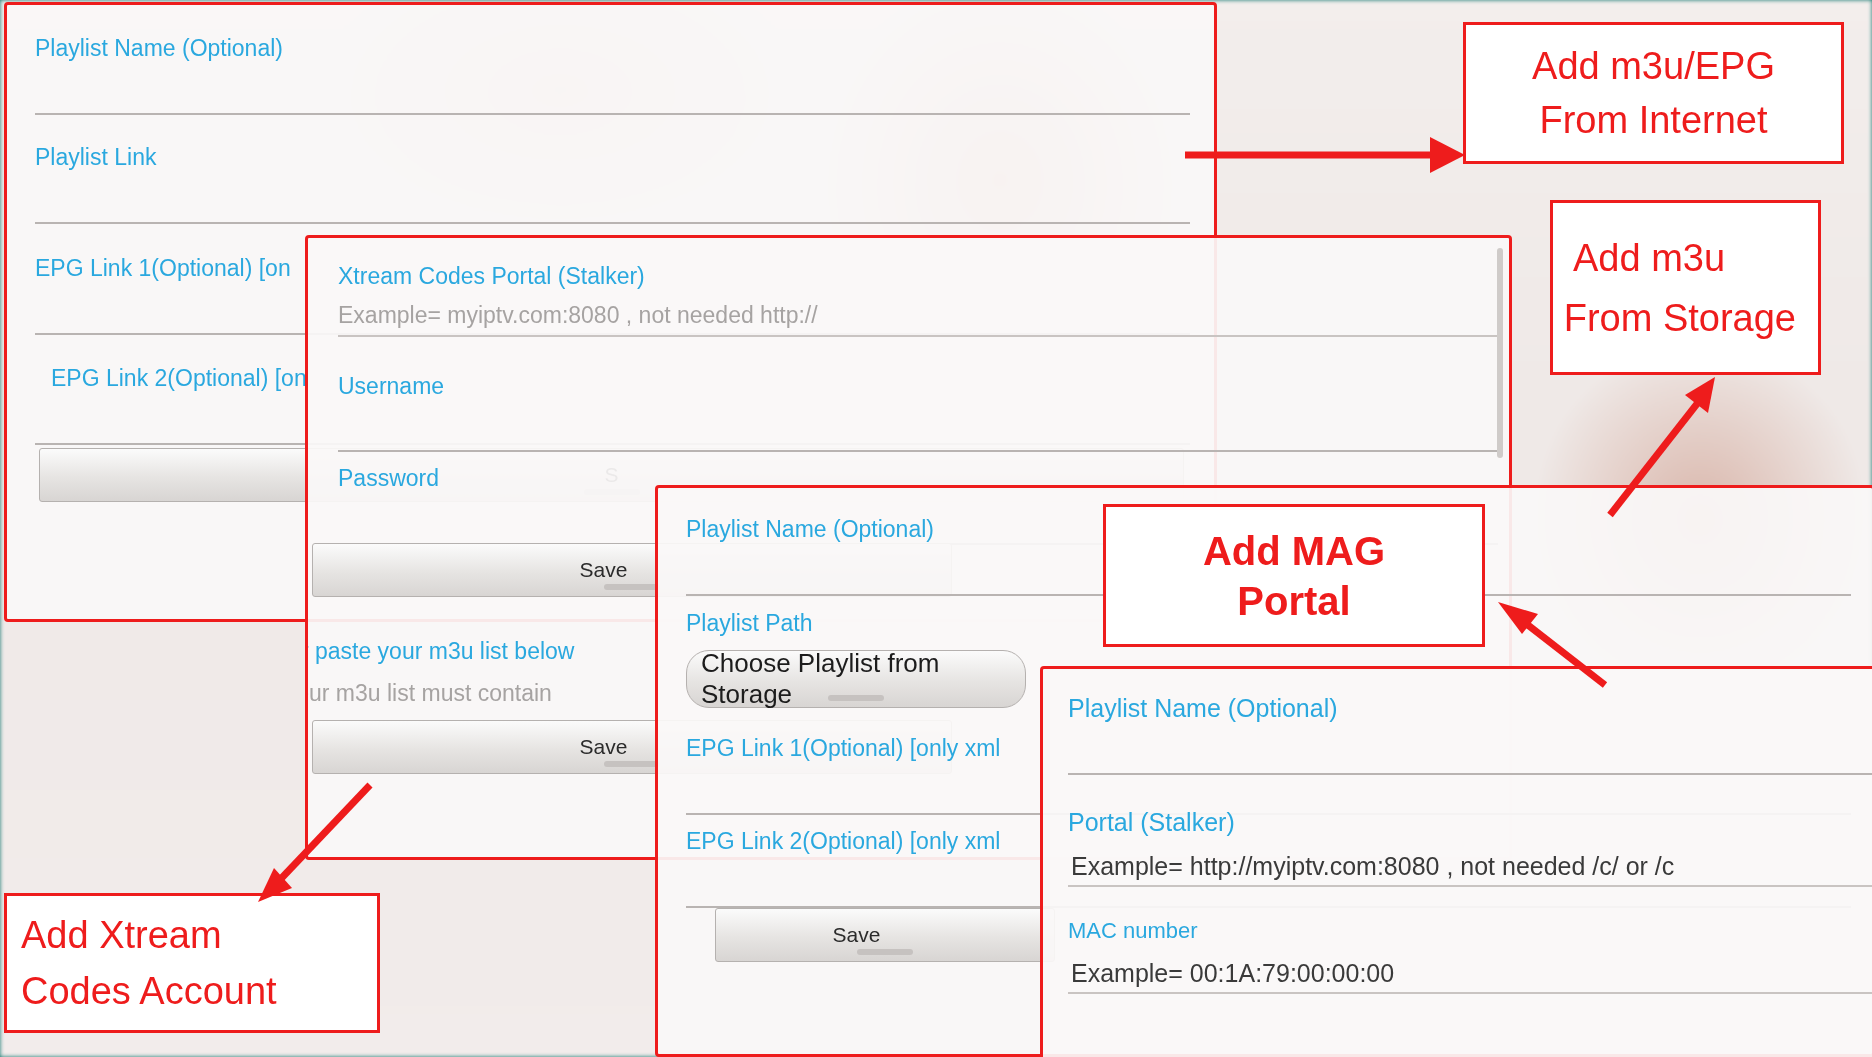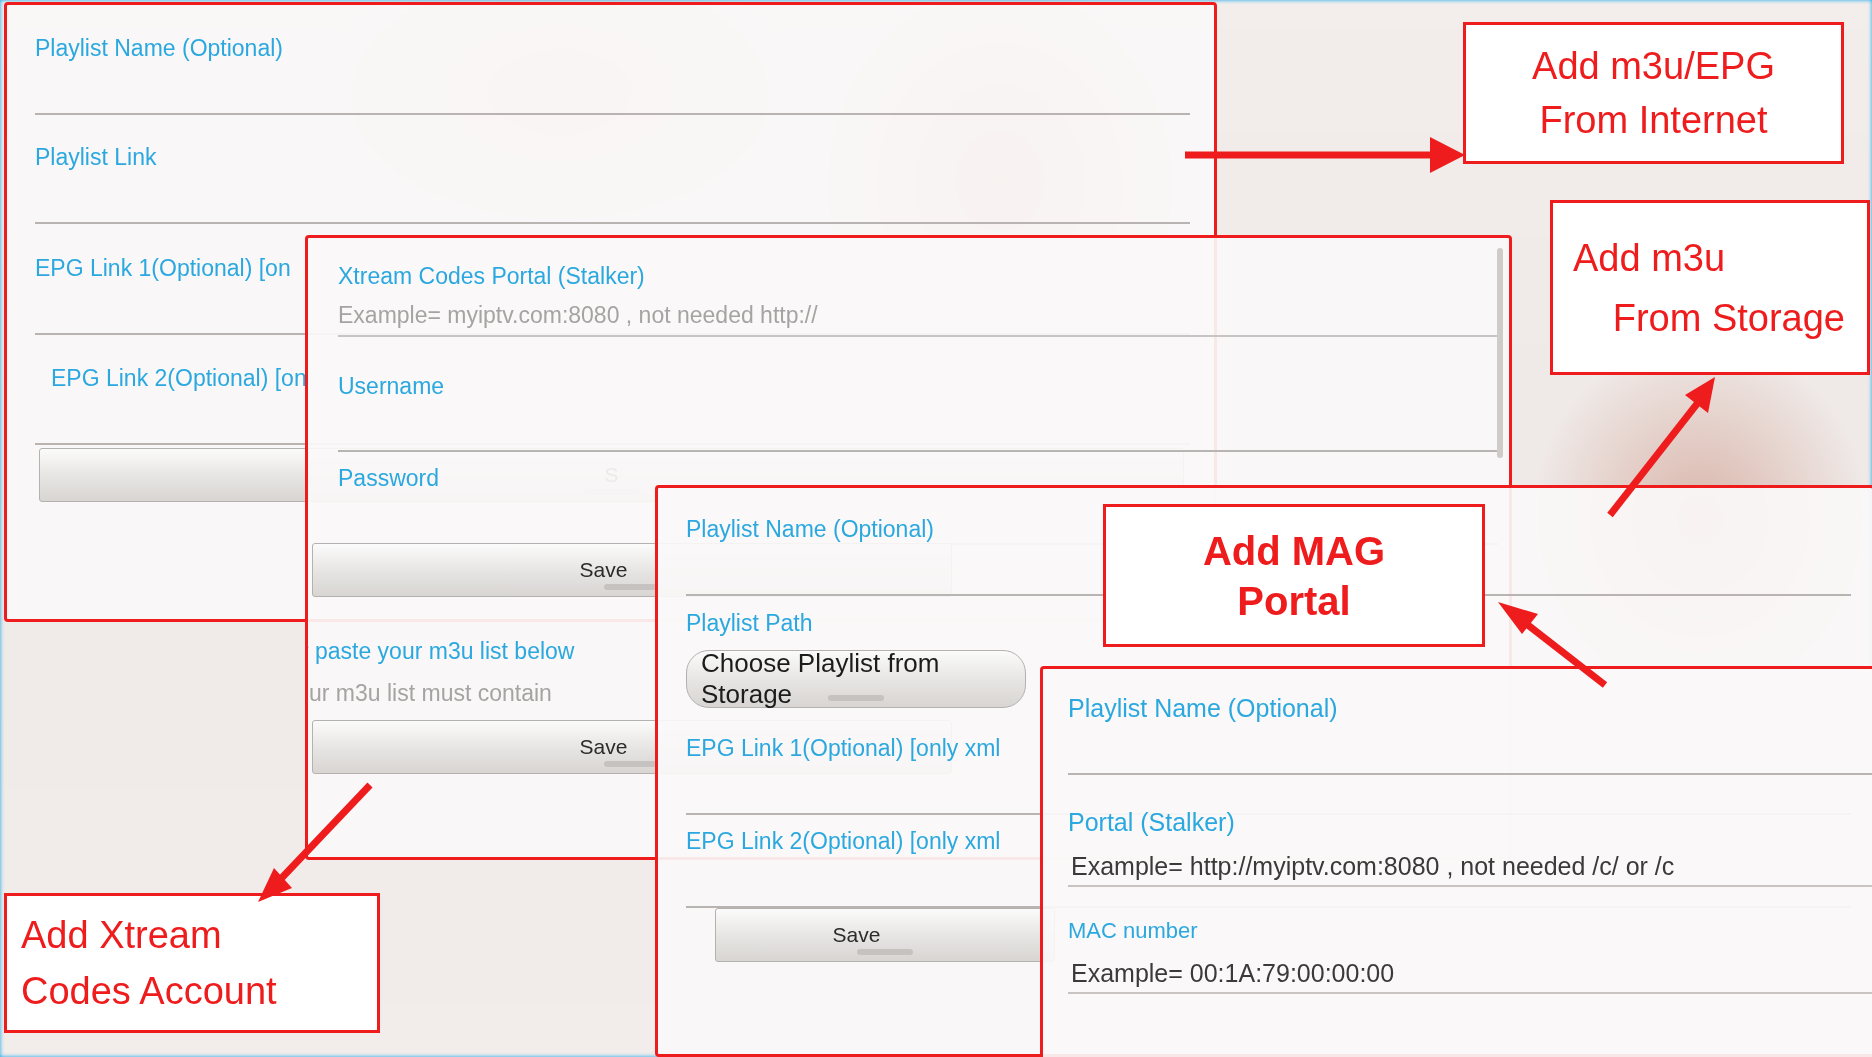--- a/index.html
+++ b/index.html
@@ -13,21 +13,21 @@
     position: relative;
     overflow: hidden;
     font-family: "Liberation Sans", sans-serif;
   }
 
   .stage {
     position: absolute;
     left: 0; top: 0;
     width: 1872px;
     height: 1057px;
-    background: #0ea5e9;
+    background: #0f766e;
   }
 
   
   .backdrop {
     position: absolute;
     left: 0; top: 0;
     width: 1872px;
     height: 1057px;
     background:
       radial-gradient(ellipse 260px 300px at 1000px 180px, rgba(196,122,96,0.55), rgba(196,122,96,0) 70%),
@@ -221,21 +221,21 @@
     <div class="field-label" style="position:absolute; left:25px; top:248px; font-size:22px;">MAC number</div>
     <div class="placeholder" style="position:absolute; left:28px; top:289px; width:835px; font-size:25px; color:#3a3a3a;">Example= 00:1A:79:00:00:00</div>
     <div class="input-line light" style="position:absolute; left:25px; top:297px; width:835px; height:28px;"></div>
   </div>
 
   <div class="callout c-internet" style="left:1463px; top:22px; width:381px; height:142px;">
     <span>Add m3u/EPG</span>
     <span>From Internet</span>
   </div>
 
-  <div class="callout c-storage" style="left:1550px; top:200px; width:320px; height:175px;">
+  <div class="callout c-storage" style="left:1550px; top:200px; width:271px; height:175px;">
     <span style="align-self:flex-start; padding-left:20px;">Add m3u</span>
     <span style="align-self:flex-end; padding-right:22px;">From Storage</span>
   </div>
 
   <div class="callout c-mag" style="left:1103px; top:504px; width:382px; height:143px;">
     <span>Add MAG</span>
     <span>Portal</span>
   </div>
 
   <div class="callout c-xtream" style="left:4px; top:893px; width:376px; height:140px;">

